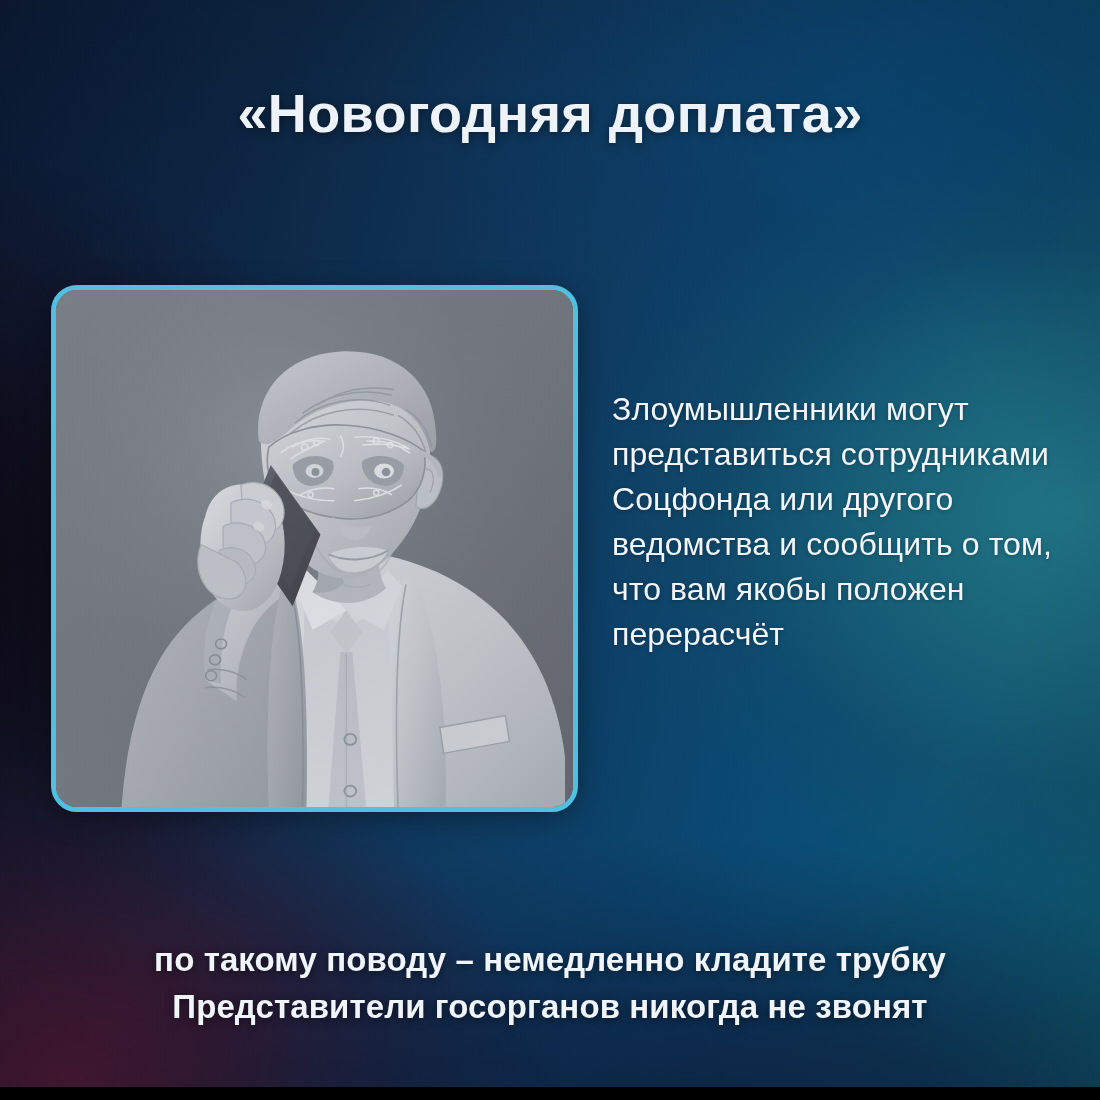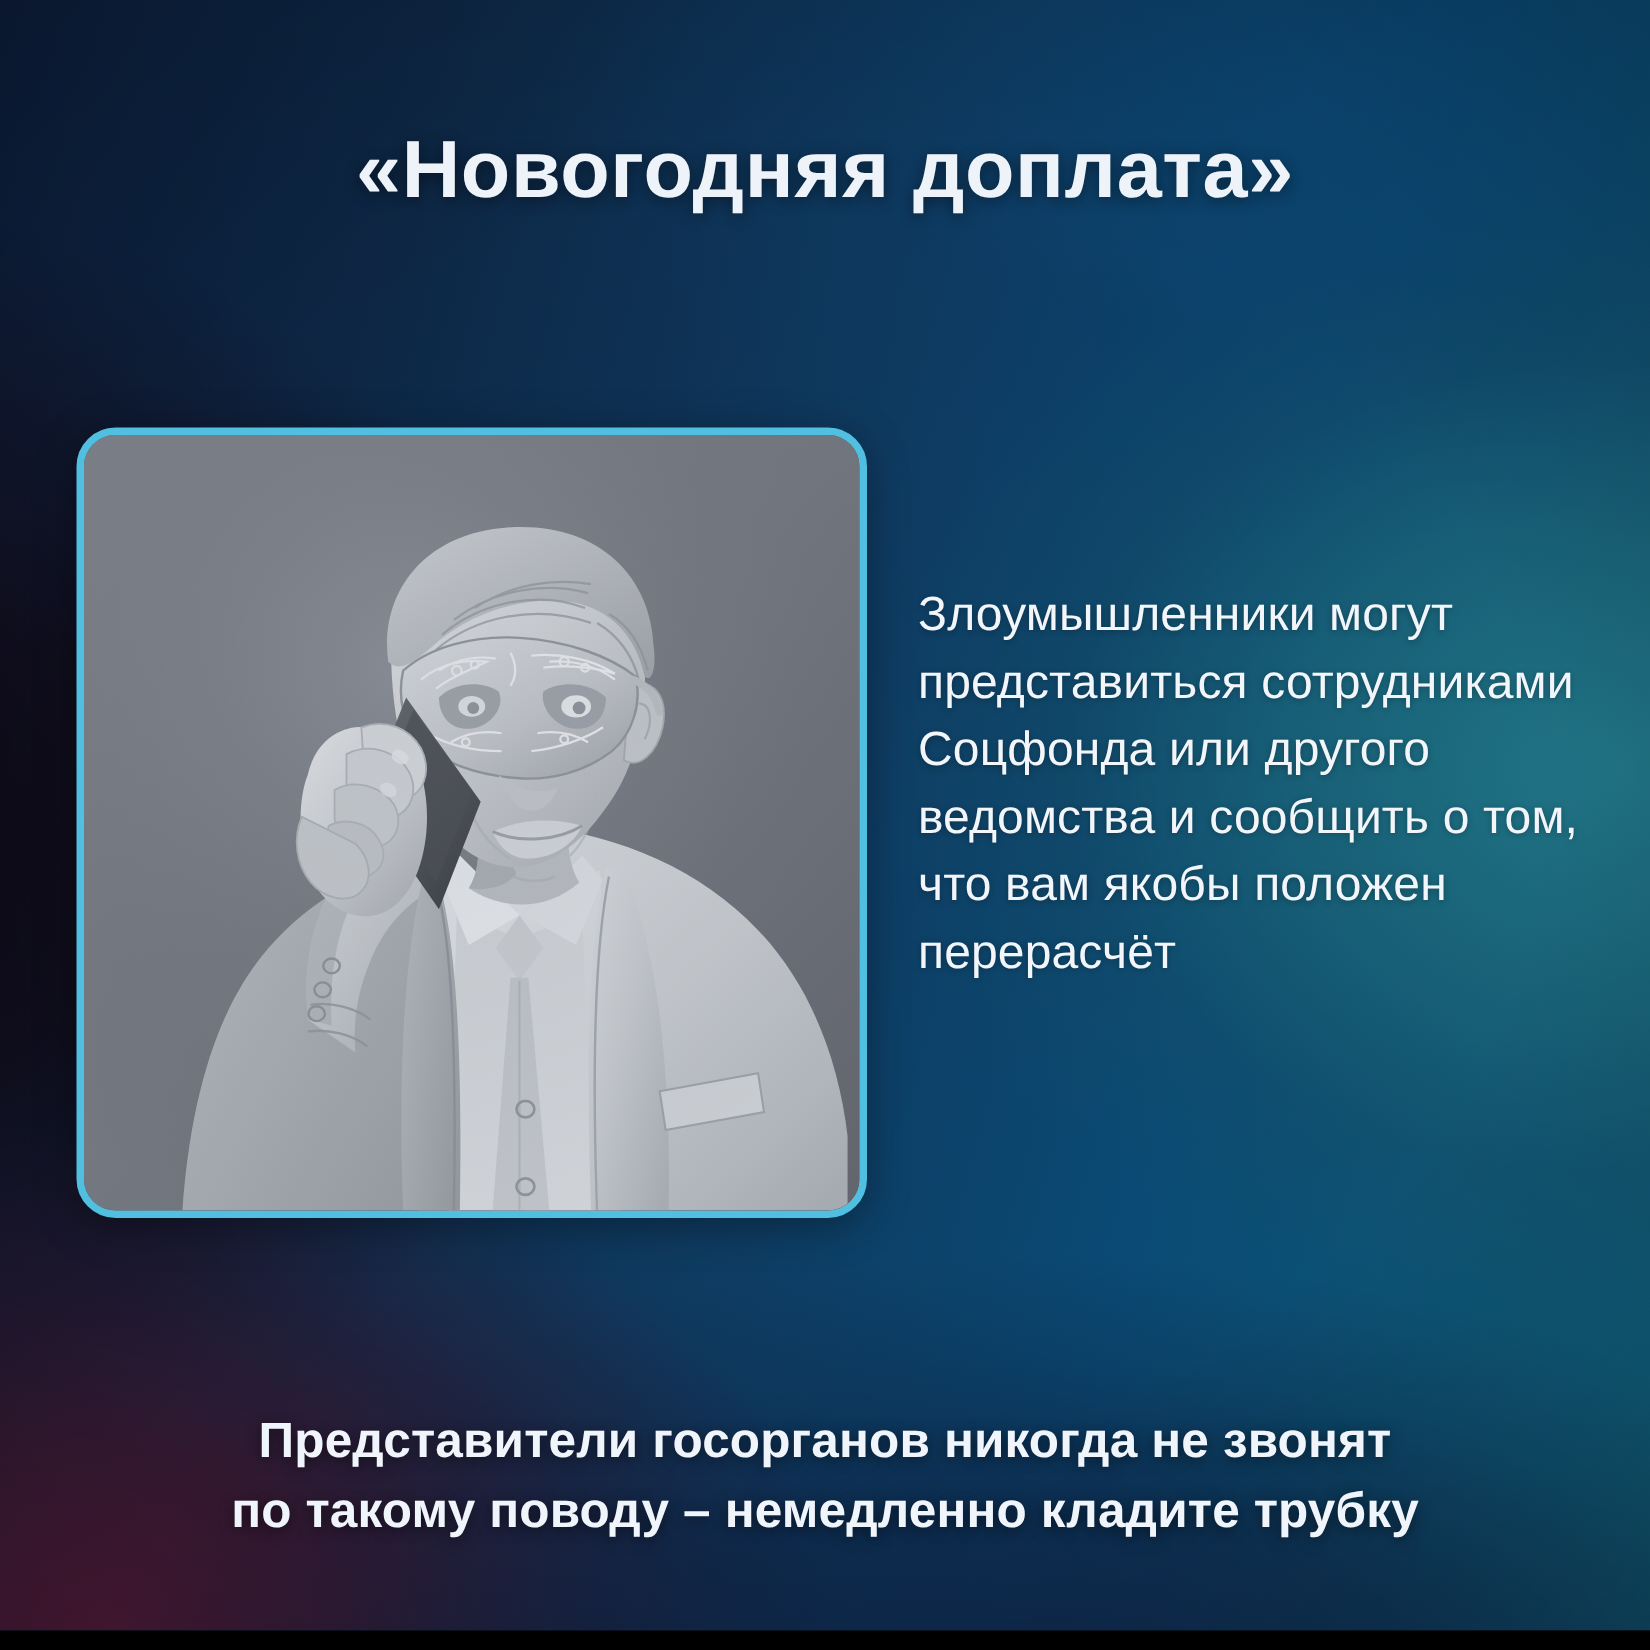--- a/index.html
+++ b/index.html
@@ -323,17 +323,17 @@
         <ellipse cx="204" cy="238" rx="6" ry="4.5" fill="#e0e3e6" opacity="0.8" transform="rotate(28 204 238)"></ellipse>
 
         <rect x="0" y="0" width="520" height="520" fill="url(#floorLight)" opacity="0.25"></rect>
       </svg>
     </div>
   </div>
 
   <div class="body-text">Злоумышленники могут представиться сотрудниками Соцфонда или другого ведомства и сообщить о том, что вам якобы положен перерасчёт</div>
 
   <div class="bottom-text">
+    <span class="line">по такому поводу – немедленно кладите трубку</span>
     <span class="line">Представители госорганов никогда не звонят</span>
-    <span class="line">по такому поводу – немедленно кладите трубку</span>
   </div>
 
 </div>
 
 </body></html>

